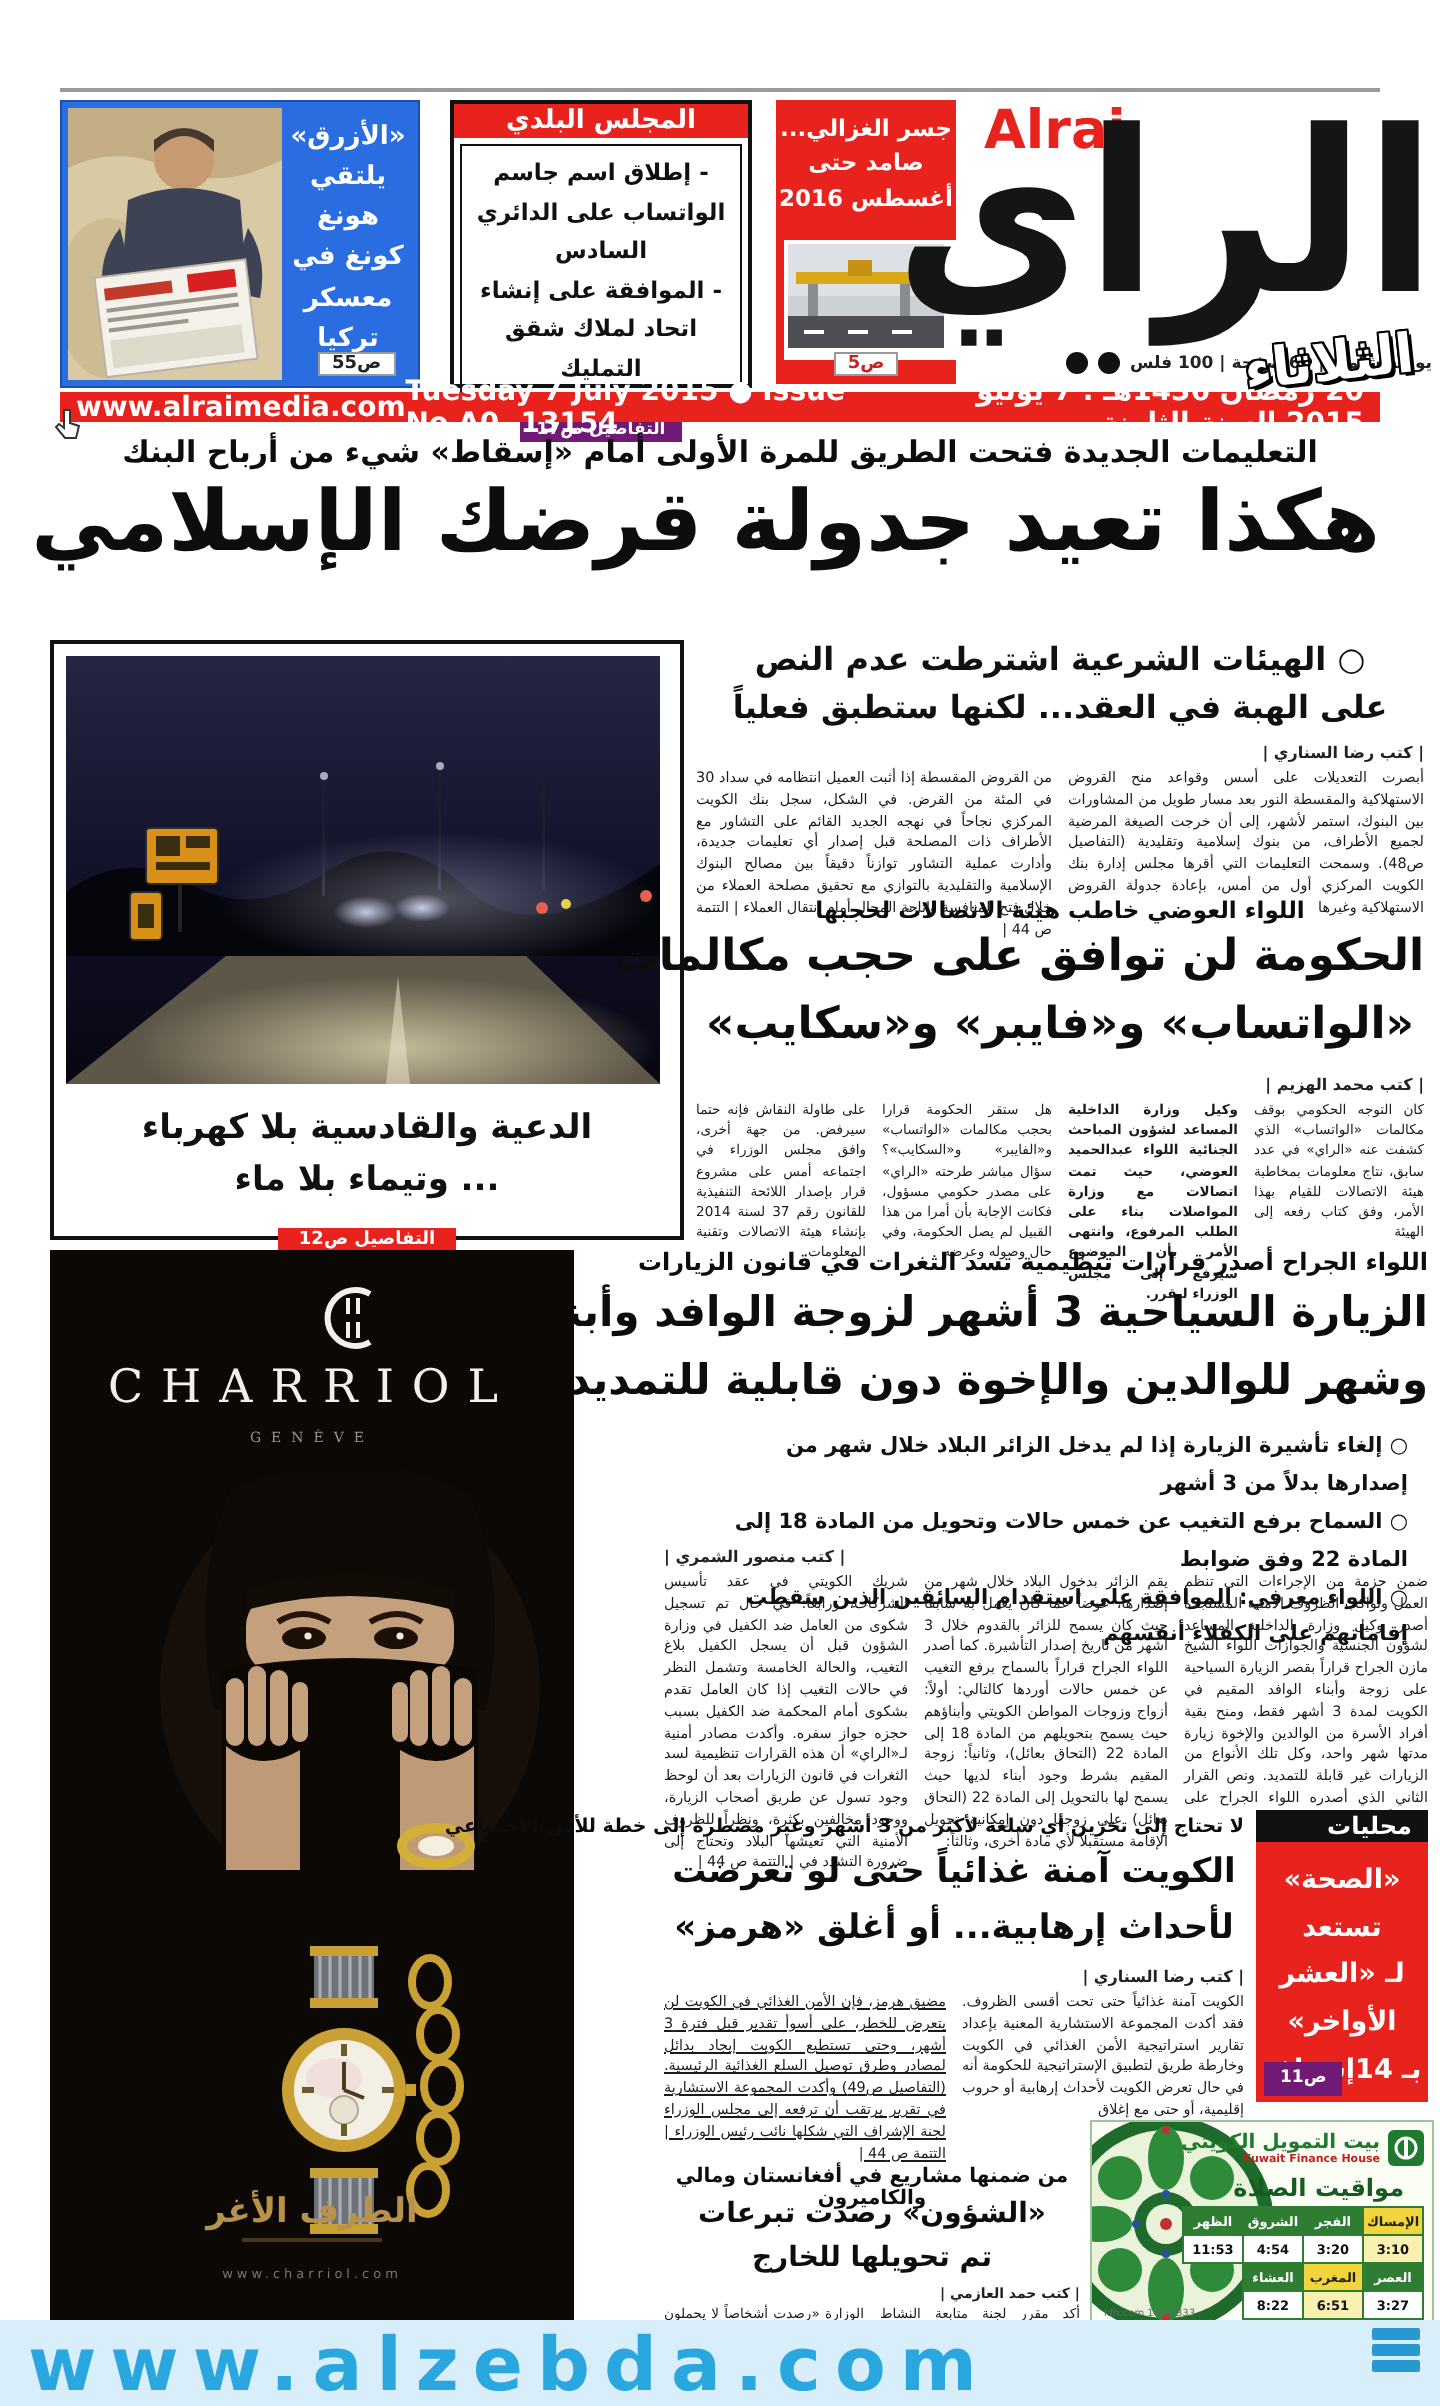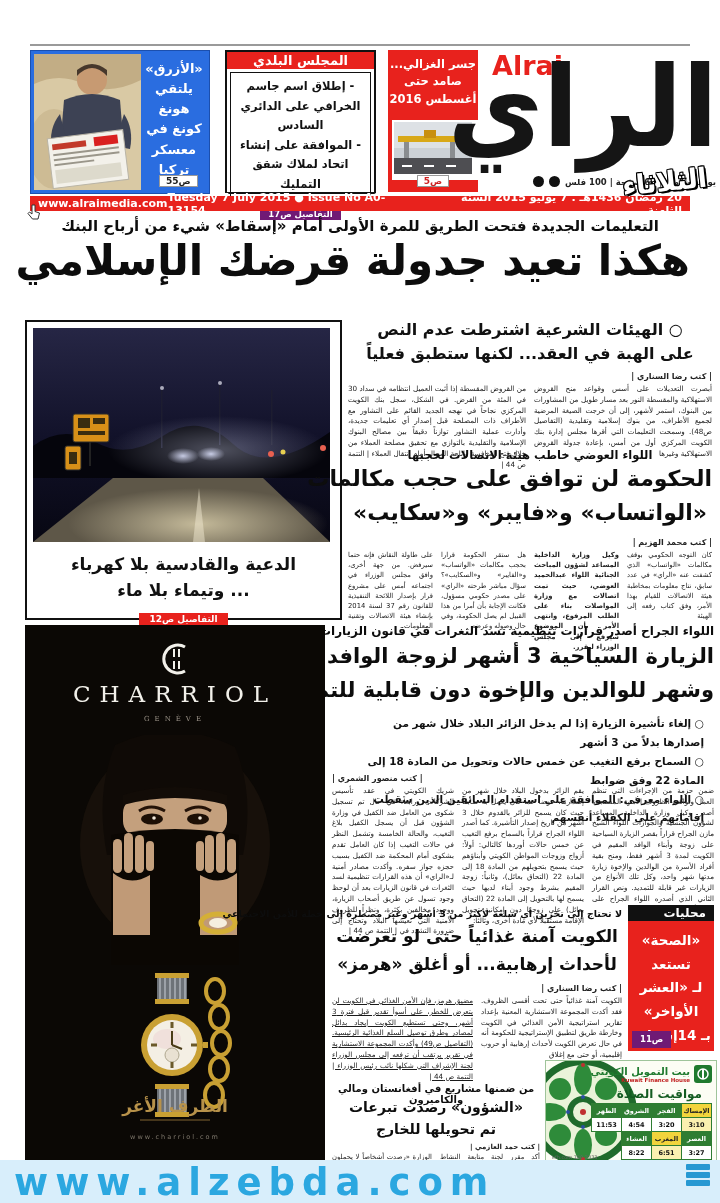--- a/index.html
+++ b/index.html
@@ -20,21 +20,21 @@
   .blackbadge{background:#701a75;color:#fff;font-size:8.5px;font-weight:bold;padding:1px 8px;display:inline-block;}
   .redbox{background:#e8221d;}
   .redbox .txt{color:#fff;font-weight:bold;font-size:11.5px;line-height:1.5;text-align:center;}
   
   .alrai-en{color:#e8221d;font-weight:bold;font-size:27px;letter-spacing:0;}
   .alrai-ar{font-weight:900;font-size:104px;line-height:.92;color:#151515;letter-spacing:-4px;transform:scaleY(1.08);transform-origin:top right;}
   .tagline{font-size:8.5px;font-weight:bold;color:#222;}
   .dot{width:11px;height:11px;border-radius:50%;background:#111;display:inline-block;}
   .weekday{font-weight:900;font-size:27px;color:#fff;transform:rotate(-6deg);
      text-shadow:1px 0 #000,-1px 0 #000,0 1px #000,0 -1px #000,1px 1px #000,-1px -1px #000,1px -1px #000,-1px 1px #000,2px 2px 0 #000;}
-  .datebar{background:#e8221d;color:#fff;font-size:11px;font-weight:bold;display:flex;align-items:center;justify-content:flex-start;padding:0 8px;}
+  .datebar{background:#e8221d;color:#fff;font-size:14px;font-weight:bold;display:flex;align-items:center;justify-content:flex-start;padding:0 8px;}
   
   .kicker{font-weight:bold;color:#0d0d0d;white-space:nowrap;}
   .headline{font-weight:900;color:#0d0d0d;white-space:nowrap;letter-spacing:-.5px;}
   .byline{font-size:8px;font-weight:bold;color:#222;}
   .cols{display:flex;direction:rtl;gap:8px;}
   .bcol{font-size:7.2px;line-height:1.5;text-align:justify;color:#1a1a1a;direction:rtl;}
   .bullets{font-weight:bold;font-size:10.5px;line-height:1.8;direction:rtl;text-align:right;}
   .photobox{border:2px solid #111;background:#fff;}
   .caption{font-weight:900;font-size:17px;line-height:1.5;text-align:center;}
   .redbadge{background:#e8221d;color:#fff;font-size:9px;font-weight:bold;padding:1px 10px;display:inline-block;}
@@ -98,21 +98,21 @@
       <span>«الأزرق» يلتقي هونغ كونغ في معسكر تركيا</span>
     </div>
     <div class="abs" style="left:128px;bottom:5px;">
       <span class="pagebadge">ص55</span>
     </div>
   </div>
 
   <div class="abs munibox" style="left:225px;top:50px;width:147px;height:140px;">
     <div class="munihead rtl">المجلس البلدي</div>
     <div class="muni-inner rtl">
-      <div>- إطلاق اسم جاسم الخرافي على الدائري السادس</div>
+      <div>- إطلاق اسم جاسم الواتساب على الدائري السادس</div>
       <div>- الموافقة على إنشاء اتحاد لملاك شقق التمليك</div>
     </div>
     <div class="c" style="margin-top:2px;">
       <span class="blackbadge rtl">التفاصيل ص17</span>
     </div>
   </div>
 
   <div class="abs redbox" style="left:388px;top:50px;width:90px;height:142px;">
     <div class="txt rtl" style="padding-top:6px;">
       <div>جسر الغزالي...</div>
@@ -250,21 +250,21 @@
     <div>○ السماح برفع التغيب عن خمس حالات وتحويل من المادة 18 إلى المادة 22 وفق ضوابط</div>
     <div>○ اللواء معرفي: الموافقة على استقدام السائقين الذين سقطت إقاماتهم على الكفلاء أنفسهم</div>
   </div>
   <div class="abs byline rtl" style="left:332px;top:774px;width:382px;text-align:left;">|  كتب منصور الشمري  |</div>
   <div class="abs cols" style="left:332px;top:786px;width:382px;height:118px;">
     <div class="bcol" style="width:122px;">ضمن حزمة من الإجراءات التي تنظم العمل وتواكب الظروف الأمنية المستجدة أصدر وكيل وزارة الداخلية المساعد لشؤون الجنسية والجوازات اللواء الشيخ مازن الجراح قراراً بقصر الزيارة السياحية على زوجة وأبناء الوافد المقيم في الكويت لمدة 3 أشهر فقط، ومنح بقية أفراد الأسرة من الوالدين والإخوة زيارة مدتها شهر واحد، وكل تلك الأنواع من الزيارات غير قابلة للتمديد. ونص القرار الثاني الذي أصدره اللواء الجراح على إلغاء تأشيرة الزيارة إذا لم</div>
     <div class="bcol" style="width:122px;">يقم الزائر بدخول البلاد خلال شهر من إصدارها، عوضاً عما كان يعمل به سابقاً حيث كان يسمح للزائر بالقدوم خلال 3 أشهر من تاريخ إصدار التأشيرة. كما أصدر اللواء الجراح قراراً بالسماح برفع التغيب عن خمس حالات أوردها كالتالي: أولاً: أزواج وزوجات المواطن الكويتي وأبناؤهم حيث يسمح بتحويلهم من المادة 18 إلى المادة 22 (التحاق بعائل)، وثانياً: زوجة المقيم بشرط وجود أبناء لديها حيث يسمح لها بالتحويل إلى المادة 22 (التحاق بعائل) على زوجها دون إمكانية تحويل الإقامة مستقبلاً لأي مادة أخرى، وثالثاً:</div>
     <div class="bcol" style="width:122px;">شريك الكويتي في عقد تأسيس الشركات، ورابعاً: في حال تم تسجيل شكوى من العامل ضد الكفيل في وزارة الشؤون قبل أن يسجل الكفيل بلاغ التغيب، والحالة الخامسة وتشمل النظر في حالات التغيب إذا كان العامل تقدم بشكوى أمام المحكمة ضد الكفيل بسبب حجزه جواز سفره. وأكدت مصادر أمنية لـ«الراي» أن هذه القرارات تنظيمية لسد الثغرات في قانون الزيارات بعد أن لوحظ وجود تسول عن طريق أصحاب الزيارة، ووجود مخالفين بكثرة، ونظراً للظروف الأمنية التي تعيشها البلاد وتحتاج إلى ضرورة التشدد في   | التتمة ص 44 |</div>
   </div>
 
-  <div class="abs charriol" style="left:25px;top:625px;width:300px;height:538px;">
+  <div class="abs charriol" style="left:25px;top:625px;width:262px;height:538px;">
     <svg class="abs" style="left:134px;top:14px;" width="32" height="40" viewBox="0 0 32 40">
       <path d="M26 8 A14 14 0 1 0 26 32" fill="none" stroke="#f2f0ea" stroke-width="3"></path>
       <rect x="14" y="10" width="2" height="8" fill="#f2f0ea"></rect>
       <rect x="19" y="10" width="2" height="8" fill="#f2f0ea"></rect>
       <rect x="14" y="22" width="2" height="8" fill="#f2f0ea"></rect>
       <rect x="19" y="22" width="2" height="8" fill="#f2f0ea"></rect>
     </svg>
     <div class="abs ch-brand" style="left:0;right:0;top:56px;">CHARRIOL</div>
     <div class="abs ch-geneve" style="left:0;right:0;top:90px;">GENÈVE</div>
     <svg class="abs" style="left:30px;top:110px;" width="240" height="230" viewBox="0 0 240 230">

